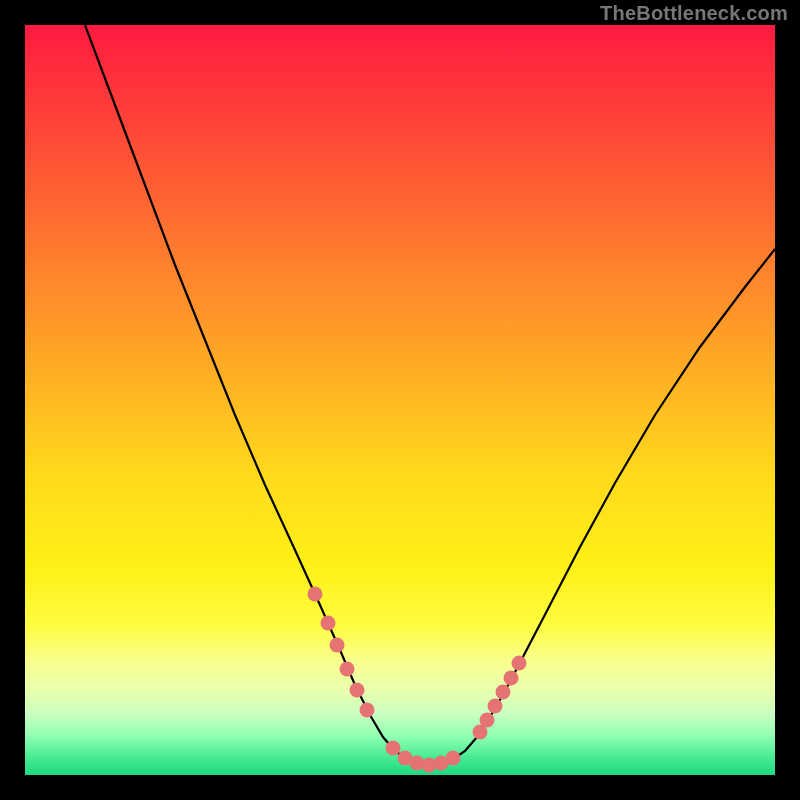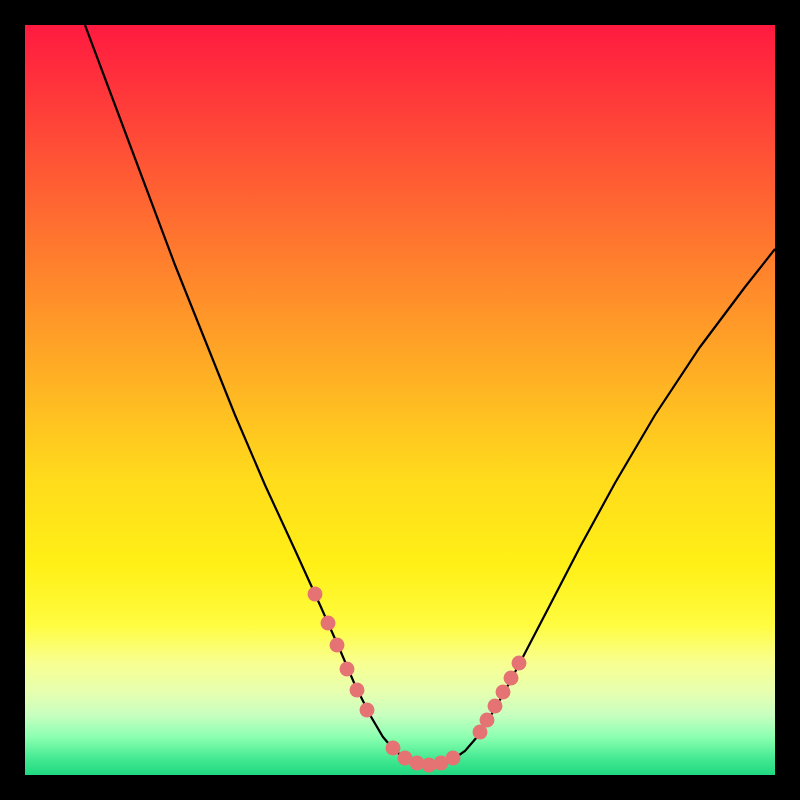--- a/index.html
+++ b/index.html
@@ -58,20 +58,21 @@
     font-weight: 600;
     color: #777;
     letter-spacing: 0.2px;
     user-select: none;
   }
 </style>
 </head>
 <body>
 
 <div class="stage">
+  <div class="watermark">TheBottleneck.com</div>
 
   <div class="plot">
     <div class="gradient"></div>
     <svg class="overlay" viewBox="0 0 750 750" preserveAspectRatio="none">
       <path id="curve-left" fill="none" stroke-width="2.2" d="M60,0 L90,80 L120,160 L150,240 L180,315 L210,390 L240,460 L270,525 L295,580 L315,625 L330,660 L345,690 L358,712 L370,726 L380,733 L390,738 L400,740" stroke="#000000"></path>
       <path id="curve-right" fill="none" stroke-width="2.2" d="M400,740 L410,740 L420,738 L430,733 L440,726 L452,712 L465,692 L480,666 L500,628 L525,580 L555,522 L590,458 L630,390 L675,322 L720,262 L750,224" stroke="#000000"></path>
       <g id="markers">
           <circle cx="290" cy="569" r="7.5" fill="#e57373" stroke="#c85a5a" stroke-width="0"></circle>
           <circle cx="303" cy="598" r="7.5" fill="#e57373" stroke="#c85a5a" stroke-width="0"></circle>
           <circle cx="312" cy="620" r="7.5" fill="#e57373" stroke="#c85a5a" stroke-width="0"></circle>

